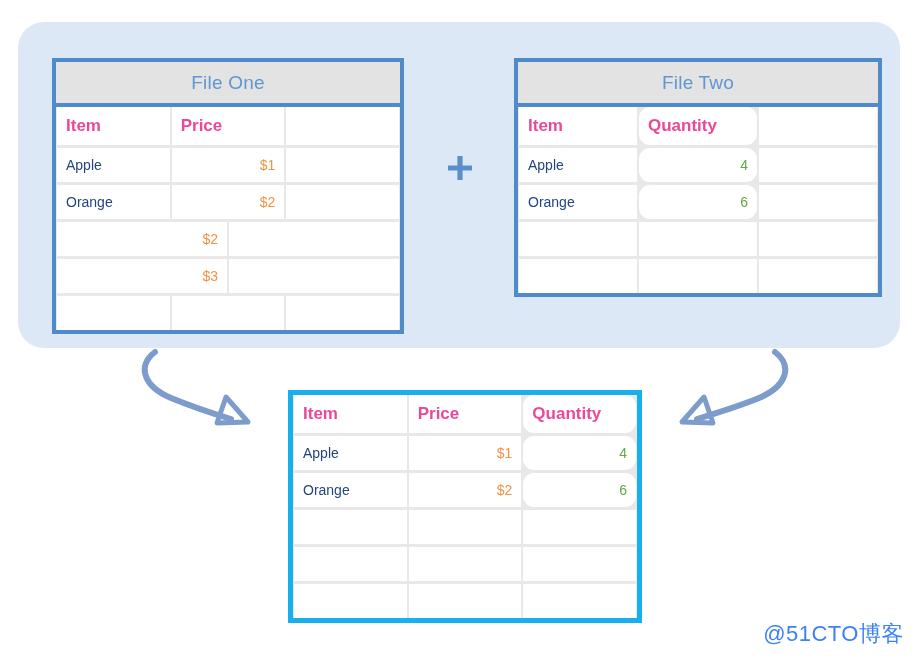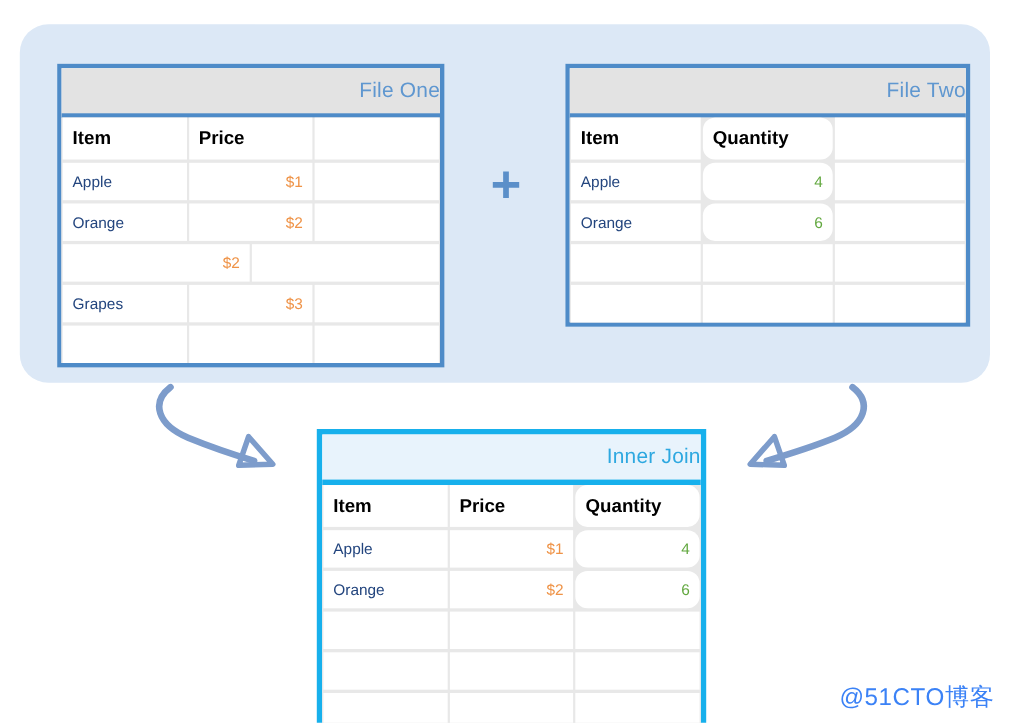--- a/index.html
+++ b/index.html
@@ -35,21 +35,21 @@
   .tbl-source {
     border: 4px solid #4e8bc8;
   }
   .tbl-result {
     border: 5px solid #17b0ec;
   }
 
   .tbl-title {
     box-sizing: border-box;
     width: 100%;
-    text-align: right;
+    text-align: center;
     font-size: 19px;
     letter-spacing: .2px;
     line-height: 1;
     padding: 11px 0 11px 0;
   }
   .tbl-source .tbl-title {
     background: #e3e3e3;
     color: #5f97d0;
     border-bottom: 4px solid #4e8bc8;
   }
@@ -82,21 +82,21 @@
     white-space: nowrap;
     overflow: hidden;
   }
   .trow:last-child .tcell { margin-bottom: 0; }
 
   .tcell.hdr {
     font-weight: bold;
     font-size: 17px;
     height: 38px;
     line-height: 38px;
-    color: #000000;
+    color: #ec4899;
   }
   .tcell.num { text-align: right; }
   .c-price  { color: #ef9347; }
   .c-qty    { color: #62a83f; border-radius: 11px; }
   .c-item   { color: #23457e; }
 
   
   #table-file-one  { left: 52px;  top: 58px;  width: 352px; }
   #table-file-two  { left: 514px; top: 58px;  width: 368px; }
   #table-inner-join{ left: 288px; top: 390px; width: 354px; }
@@ -151,21 +151,20 @@
     <div class="trow">
       <div class="tcell c-item">Orange</div>
       <div class="tcell num c-price">$2</div>
       <div class="tcell"></div>
     </div>
     <div class="trow">
       <div class="tcell num c-price">$2</div>
       <div class="tcell"></div>
     </div>
     <div class="trow">
-      <div class="tcell c-item">Grapes</div>
       <div class="tcell num c-price">$3</div>
       <div class="tcell"></div>
     </div>
     <div class="trow">
       <div class="tcell"></div>
       <div class="tcell num"></div>
       <div class="tcell"></div>
     </div>
   </div>
 </div>
@@ -211,21 +210,20 @@
   <path d="M30 12 C12 26, 18 46, 46 58 C68 67, 86 73, 106 79" fill="none" stroke="#7d9ccb" stroke-width="6" stroke-linecap="round"></path>
   <path d="M101 57 L123 82 L92 83 Z" fill="none" stroke="#7d9ccb" stroke-width="5" stroke-linejoin="round" stroke-linecap="round"></path>
 </svg>
 
 <svg id="arrow-right" width="150" height="95" viewBox="0 0 150 95">
   <path d="M120 12 C138 26, 132 46, 104 58 C82 67, 62 73, 42 79" fill="none" stroke="#7d9ccb" stroke-width="6" stroke-linecap="round"></path>
   <path d="M49 57 L27 82 L58 83 Z" fill="none" stroke="#7d9ccb" stroke-width="5" stroke-linejoin="round" stroke-linecap="round"></path>
 </svg>
 
 <div class="data-table tbl-result" id="table-inner-join">
-  <div class="tbl-title">Inner Join</div>
   <div class="tbl-body">
     <div class="trow">
       <div class="tcell hdr c-item">Item</div>
       <div class="tcell hdr c-price">Price</div>
       <div class="tcell hdr c-qty">Quantity</div>
     </div>
     <div class="trow">
       <div class="tcell c-item">Apple</div>
       <div class="tcell num c-price">$1</div>
       <div class="tcell num c-qty">4</div>

